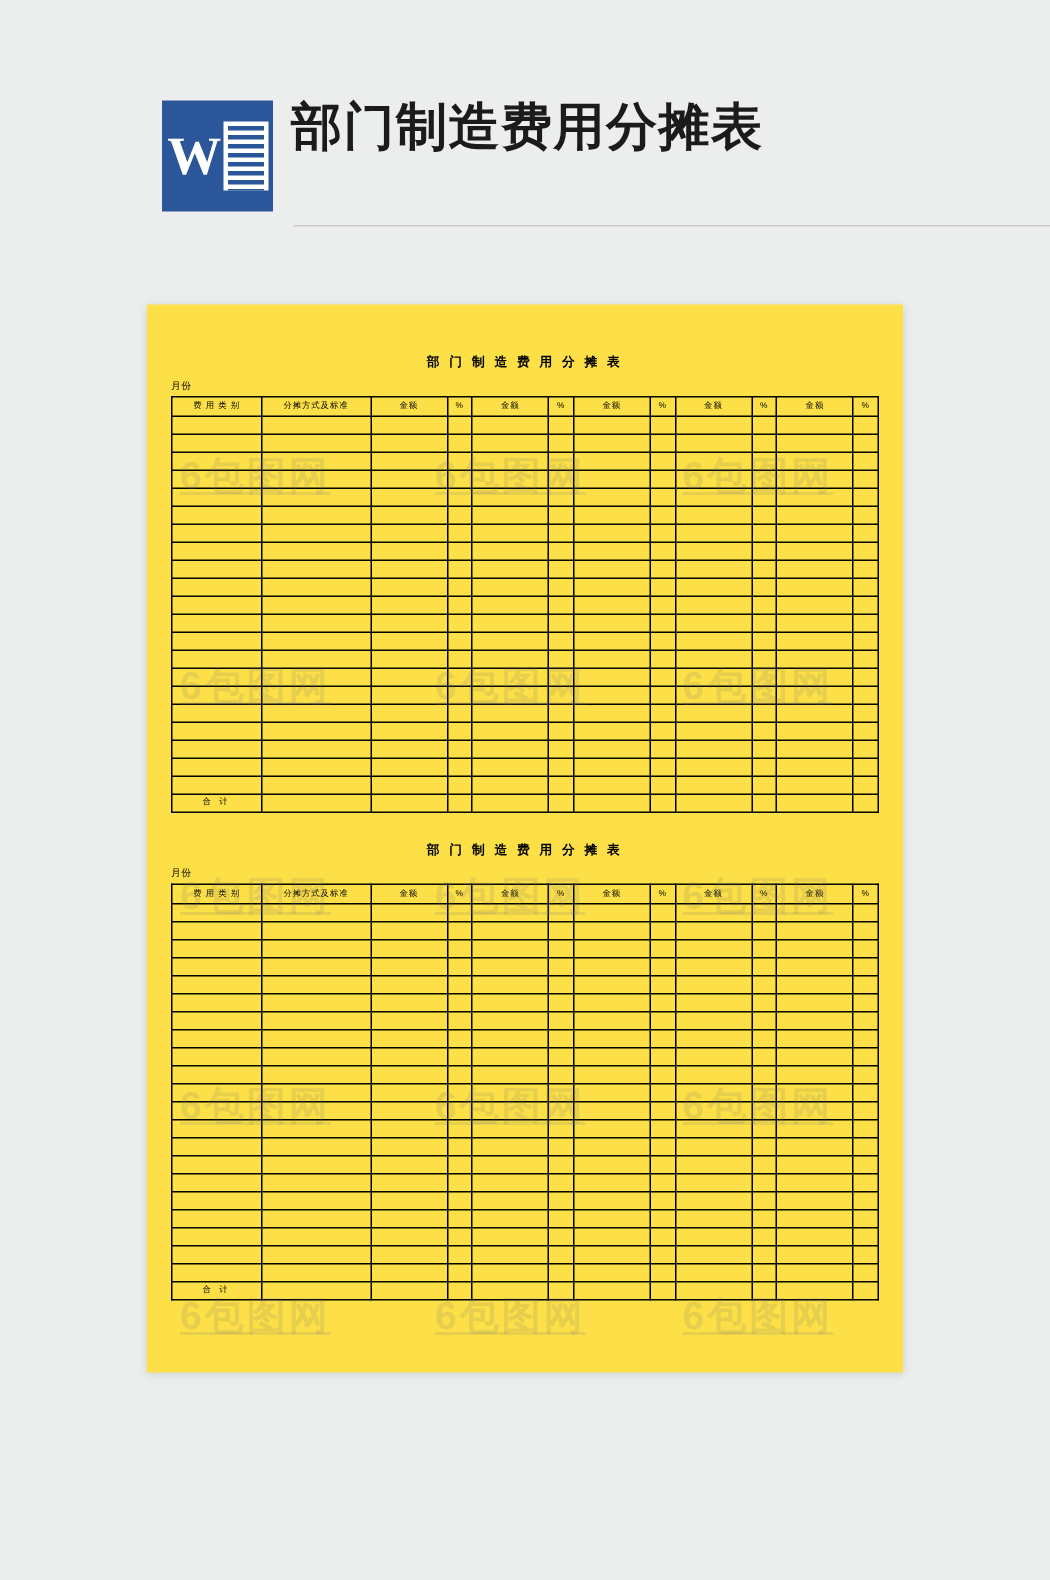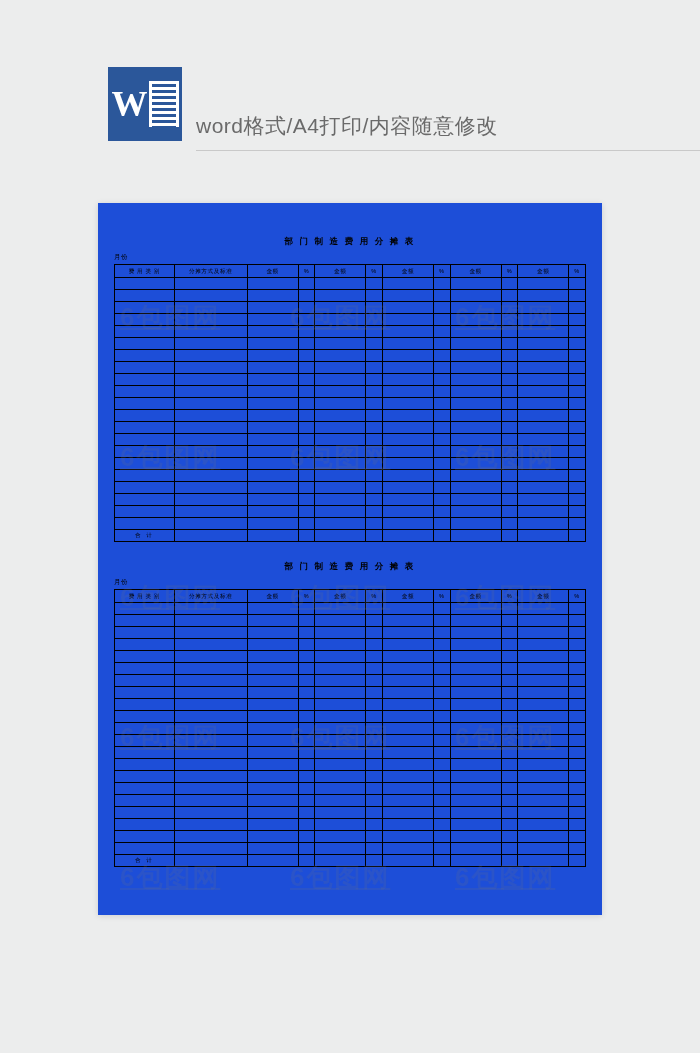--- a/index.html
+++ b/index.html
@@ -84,21 +84,21 @@
     background: #c9c9c9;
   }
 
   
   .paper {
     position: absolute;
     left: 98px;
     top: 203px;
     width: 504px;
     height: 712px;
-    background: #1d4ed8;
+    background: #fde047;
     box-shadow: 0 1px 6px rgba(0,0,0,0.13);
   }
 
   .sheet {
     position: absolute;
     left: 0;
     width: 100%;
   }
   .sheet.first { top: 33px; }
   .sheet.second { top: 358px; }
@@ -179,21 +179,21 @@
       <i></i>
         <i></i>
         <i></i>
         <i></i>
         <i></i>
         <i></i>
         <i></i>
         <i></i>
     </span>
   </div>
-  <div class="header-sub">word格式/A4打印/内容随意修改</div>
+  <div class="header-title">部门制造费用分摊表</div>
   <div class="header-rule"></div>
 </div>
 
 <div class="paper">
   <div class="sheet first">
     <div class="sheet-title">部 门 制 造 费 用 分 摊 表</div>
     <div class="sheet-month">月份</div>
     <table class="form">
       <thead>
         <tr>

